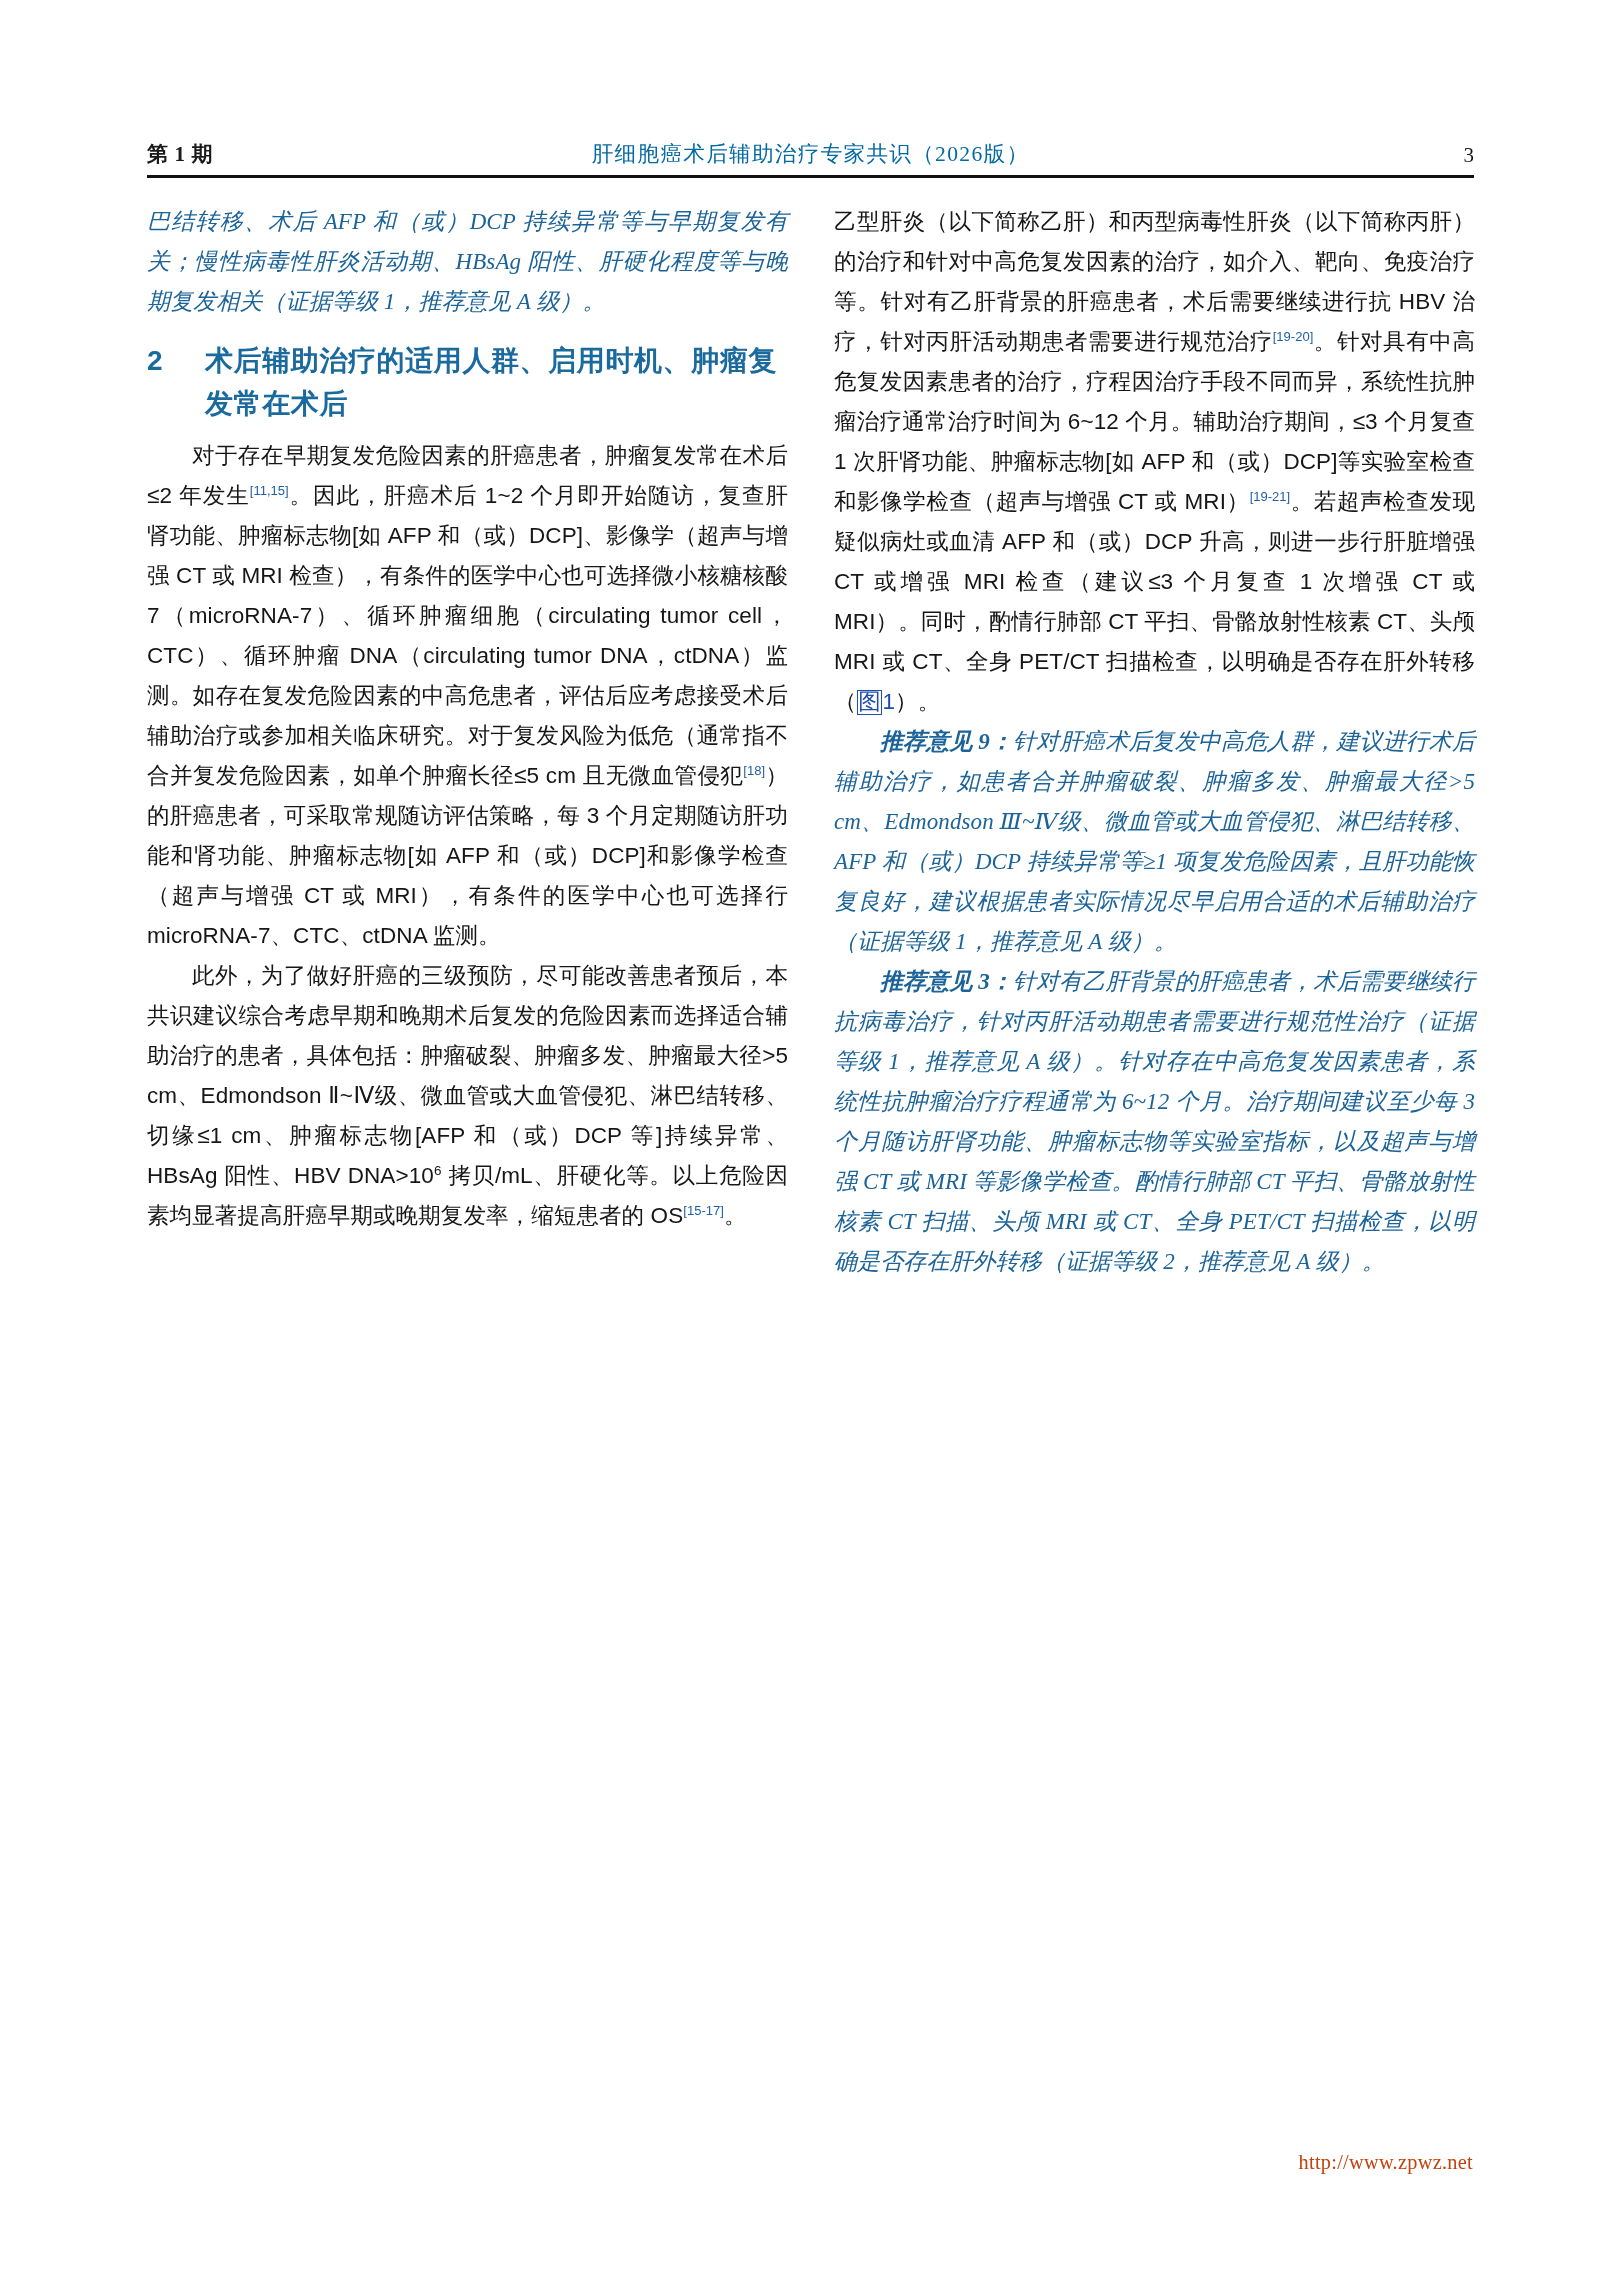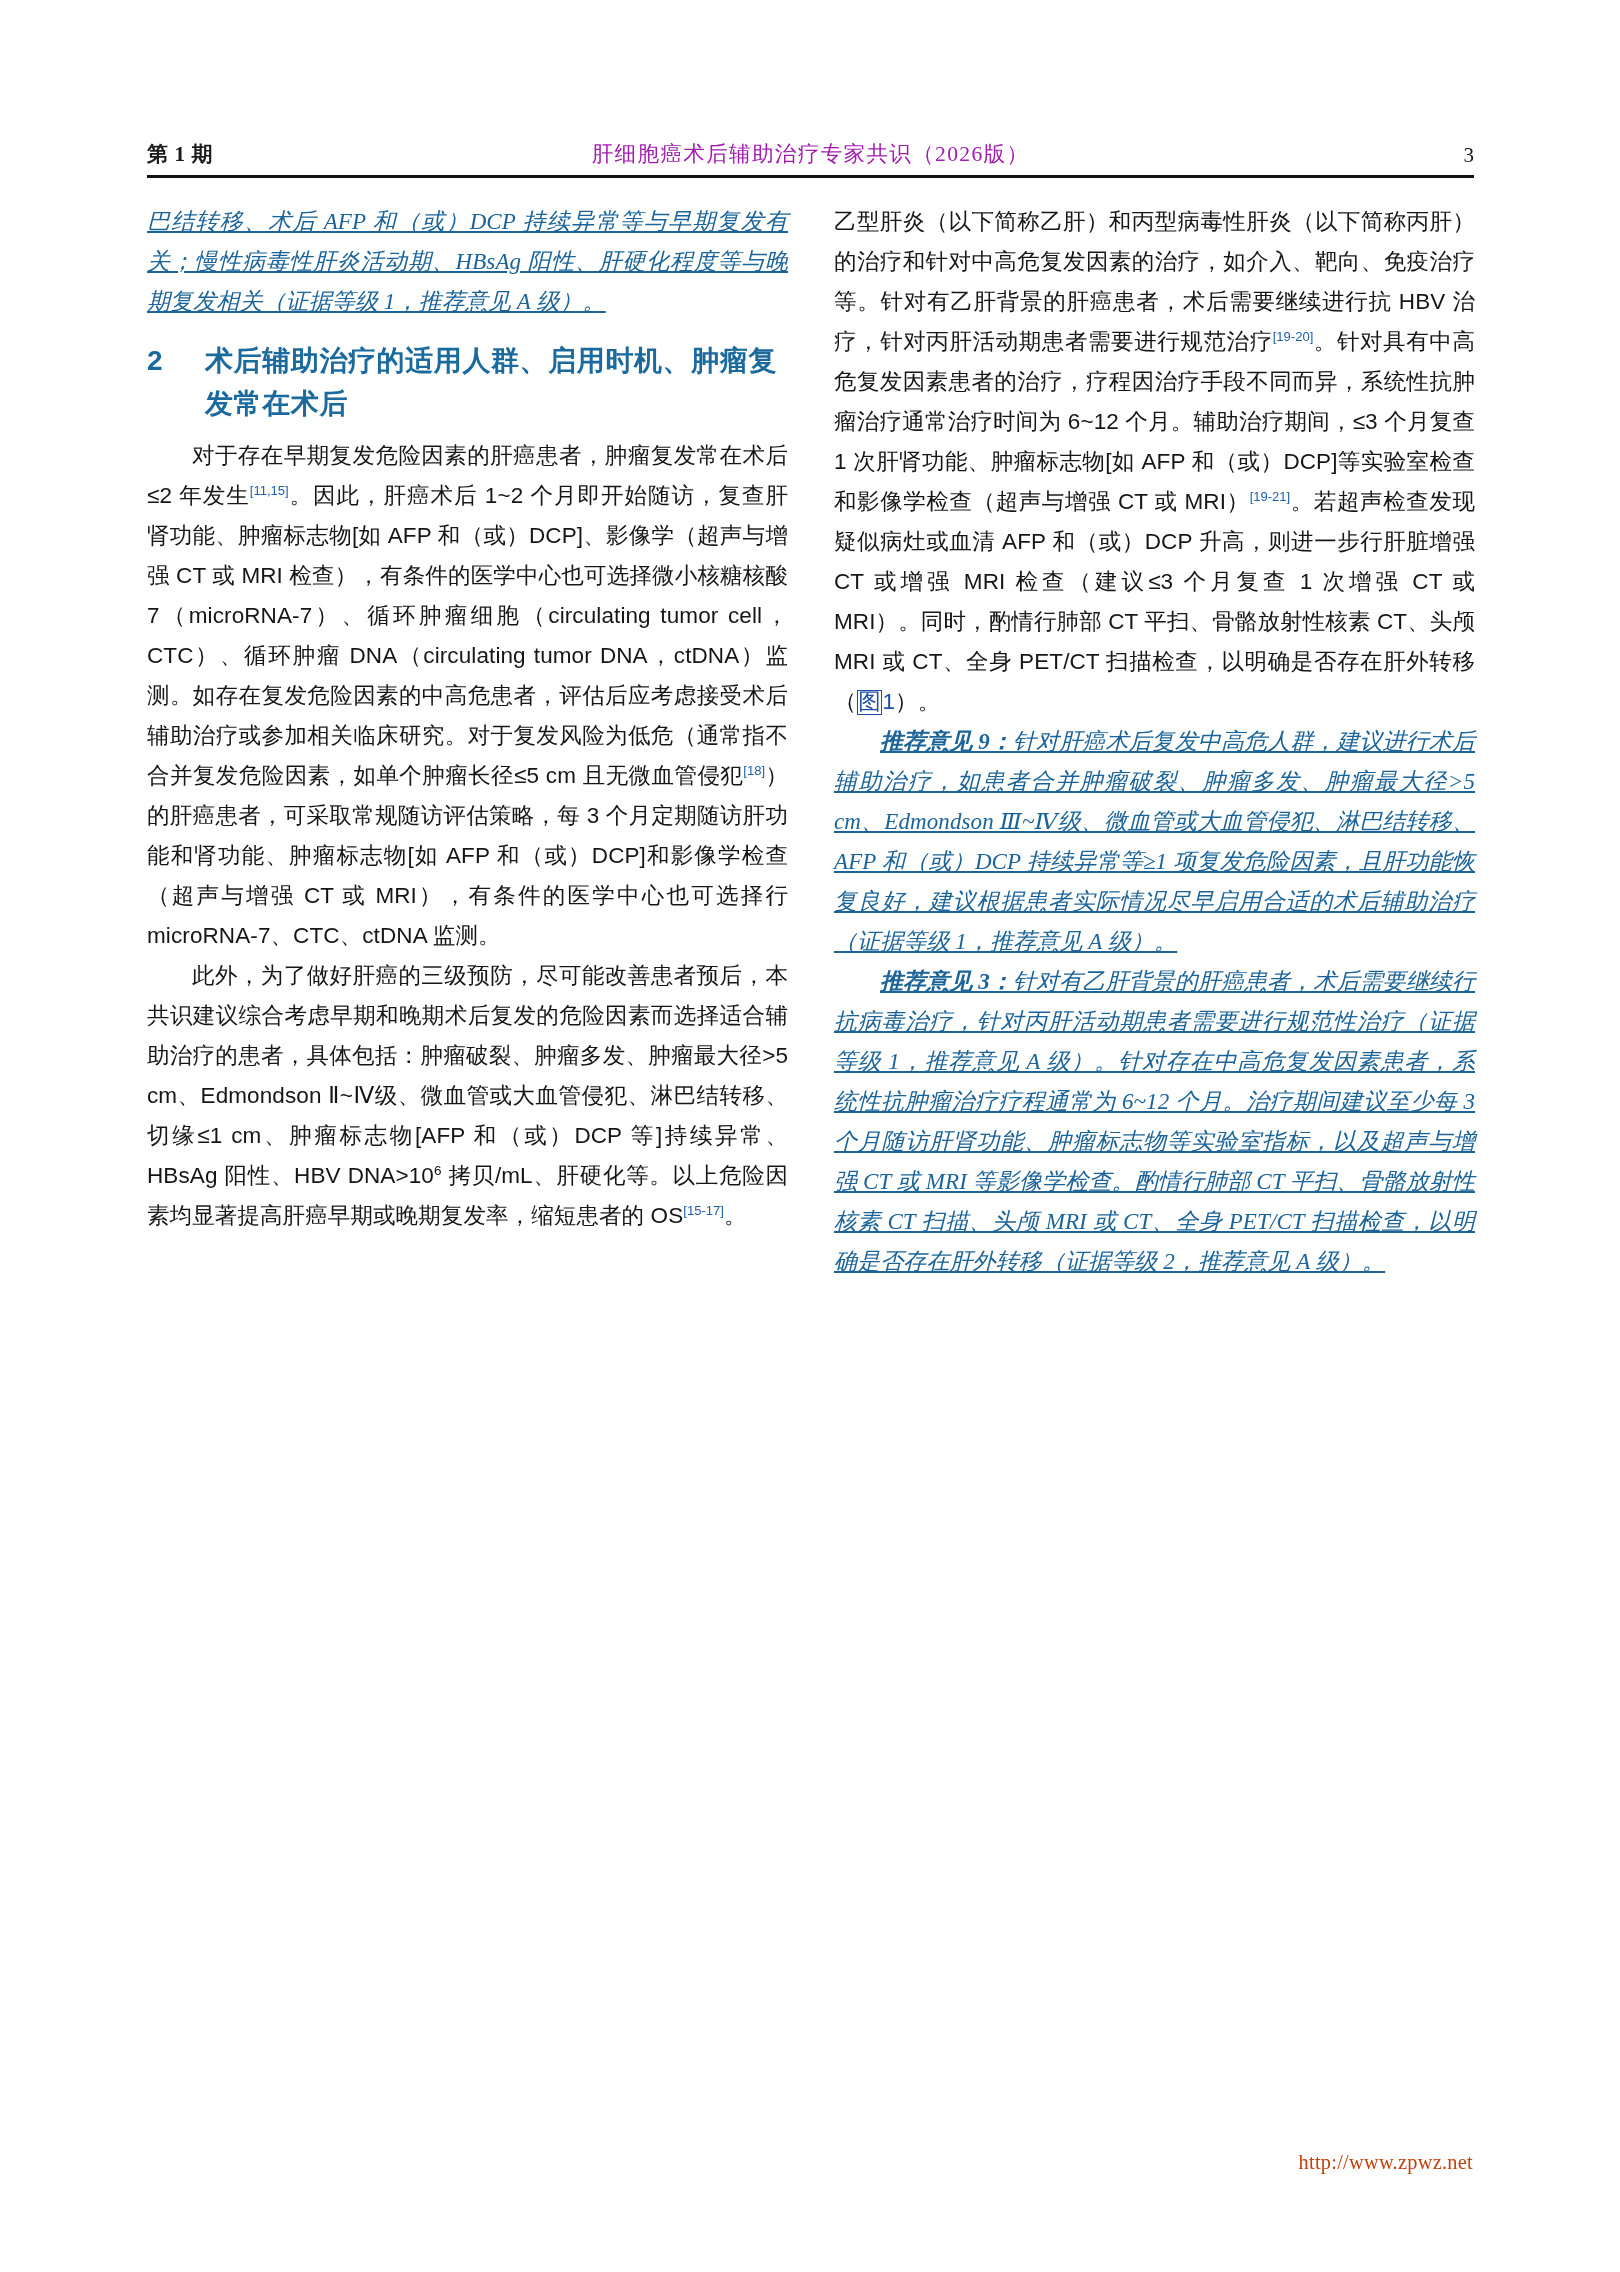--- a/index.html
+++ b/index.html
@@ -42,21 +42,21 @@
     font-weight: bold;
     font-size: 21px;
     color: #1a1a1a;
     letter-spacing: 0.6px;
     white-space: nowrap;
     margin-top: 16px;
   }
   .runhead-center {
     font-family: "Liberation Serif", "DejaVu Serif", serif;
     font-size: 21.6px;
-    color: #a21caf;
+    color: #0369a1;
     letter-spacing: 1.3px;
     white-space: nowrap;
     position: absolute;
     left: 50%;
     transform: translateX(-50%);
     bottom: 0;
   }
   .runhead-right {
     font-family: "Liberation Serif", "DejaVu Serif", serif;
     font-size: 21px;
@@ -108,21 +108,20 @@
   .kai-p {
     font-family: "Liberation Serif", "DejaVu Serif", serif;
     font-style: italic;
     font-size: 23px;
     line-height: 40px;
     color: #1b6398;
     text-align: justify;
     text-justify: inter-ideograph;
     text-indent: 2em;
     letter-spacing: 0.1px;
-    text-decoration: underline;
   }
   .kai-p.noindent { text-indent: 0; }
   .kai-p .lead {
     font-weight: bold;
   }
 
   
   .sec-head {
     display: flex;
     margin: 16.5px 0 11.4px 0;

